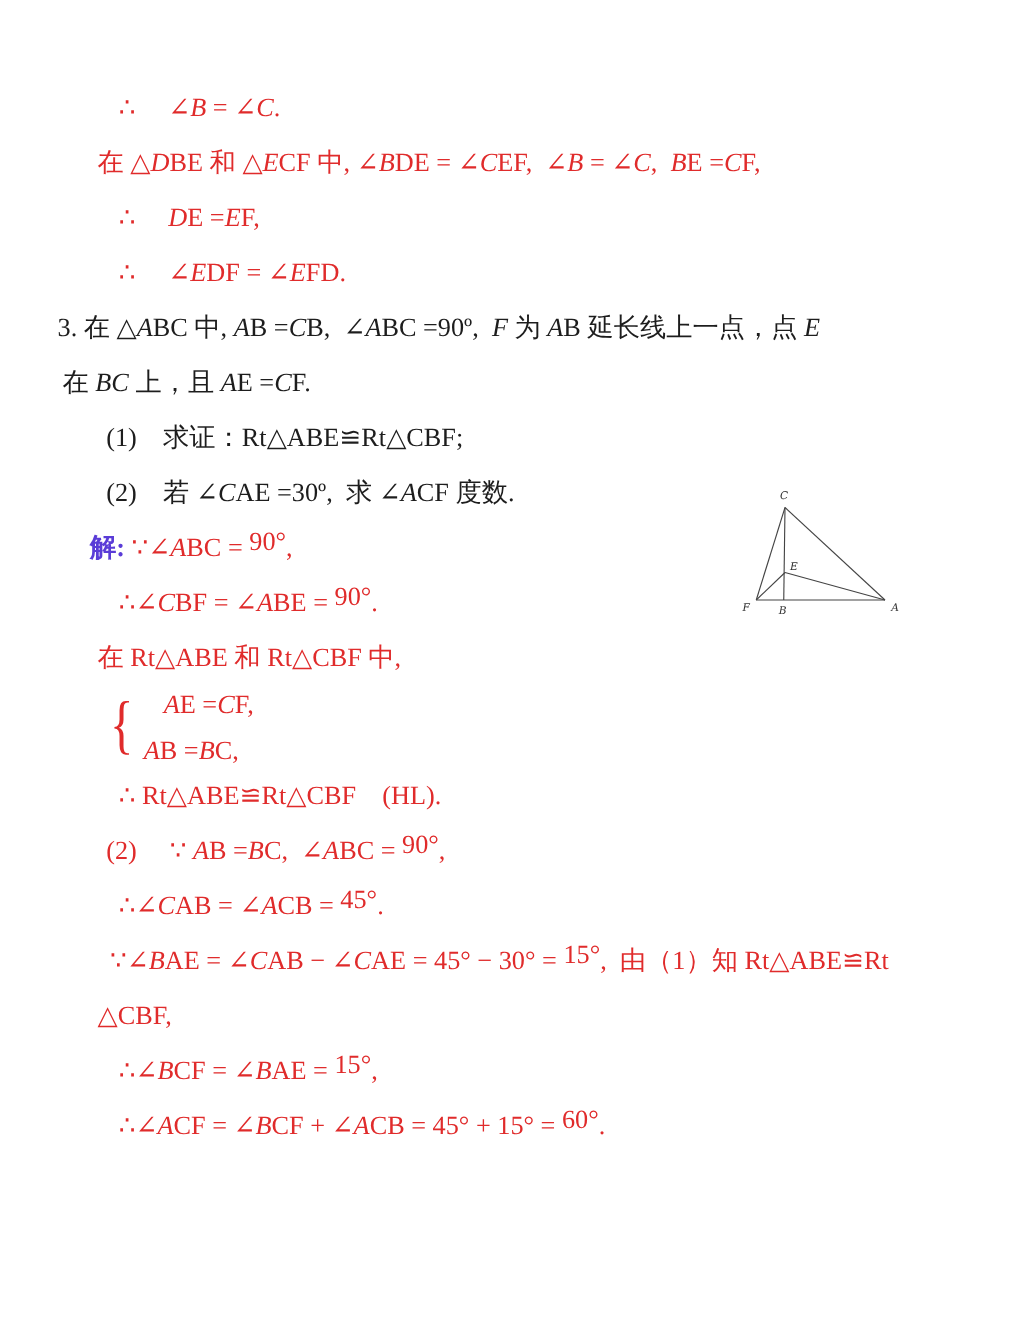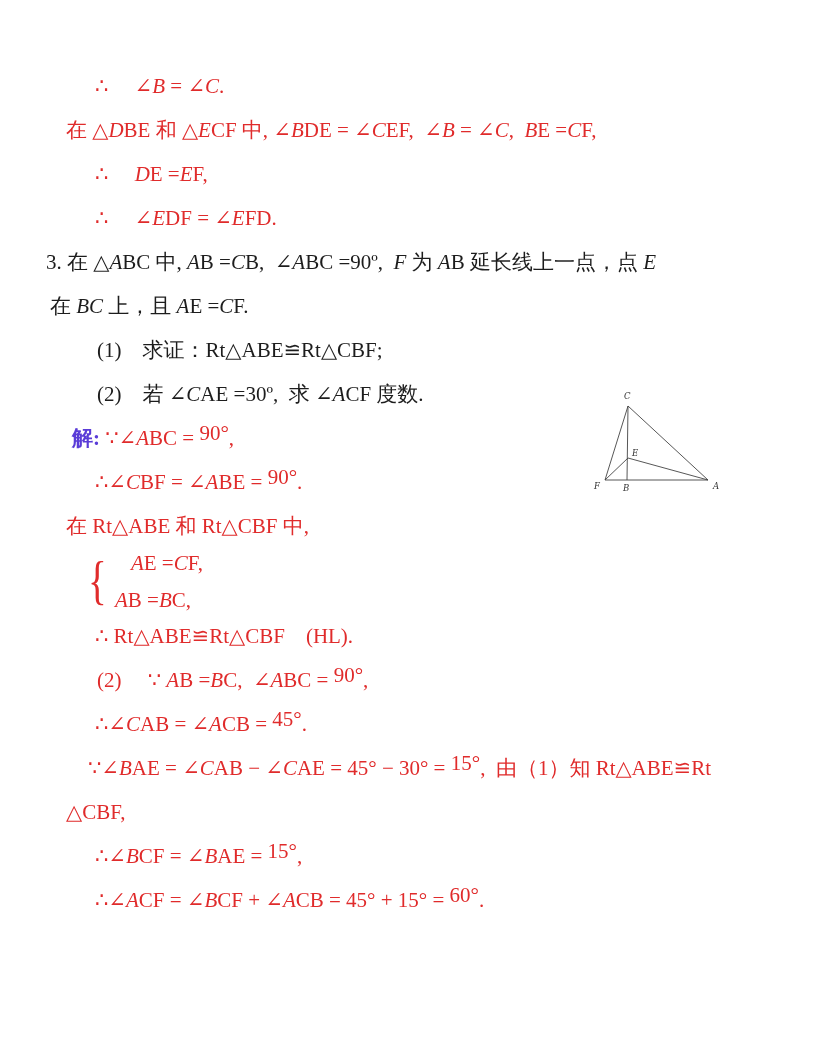--- a/index.html
+++ b/index.html
@@ -33,22 +33,22 @@
     font-size:52px;
     line-height:56px;
     transform:scaleX(0.75);
     transform-origin:left center;
   }
   .brace-rows{display:inline-block;vertical-align:middle;margin-left:2px;}
   .brace-row{font-size:21px;line-height:26px;white-space:pre;}
   .ind0{margin-left:0;}
   .ind1{margin-left:4px;}
   .ind2{margin-left:26px;}
-  .ind3{margin-left:20px;}
-  .ind4{margin-left:51px;}
+  .ind3{margin-left:32px;}
+  .ind4{margin-left:39px;}
   .ind5{margin-left:42px;}
   .ind6{margin-left:49px;}
   .figure{
     position:absolute;
     left:585px;top:386px;
     width:140px;height:108px;
   }
   .figure svg{width:100%;height:100%;}
 </style>
 </head>

